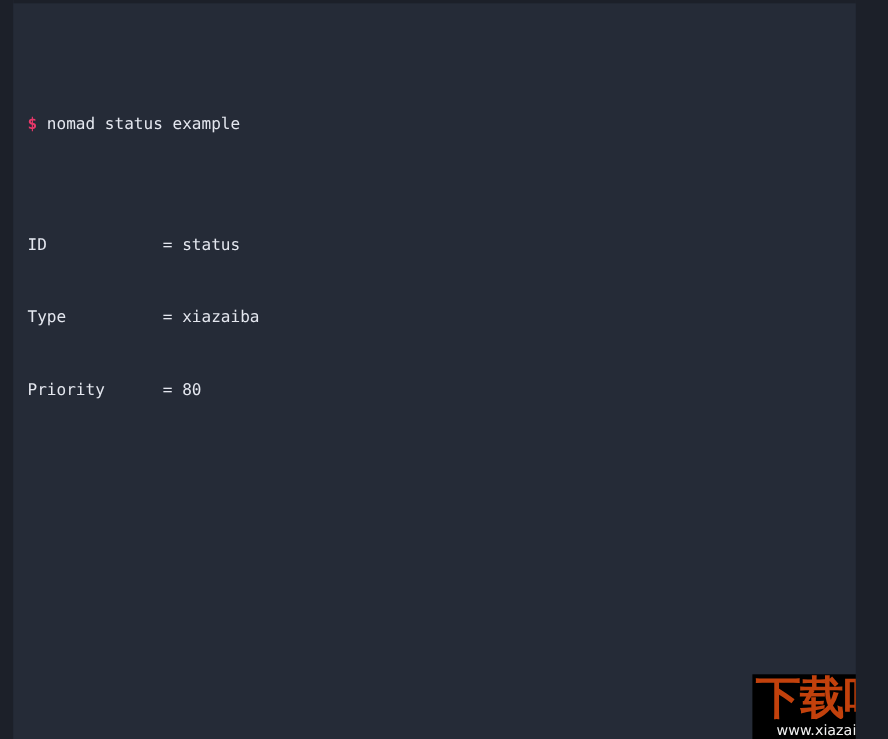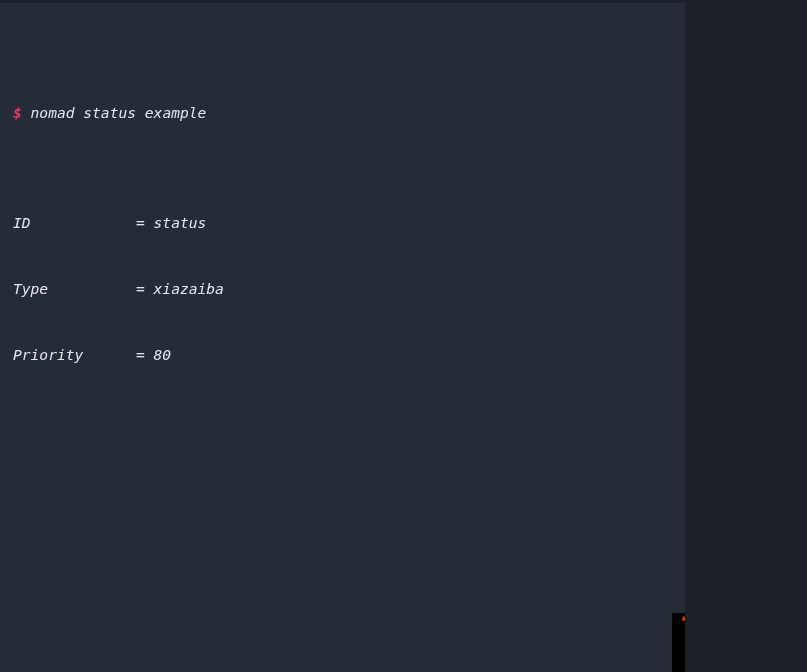--- a/index.html
+++ b/index.html
@@ -10,27 +10,26 @@
   body {
     width: 807px;
     height: 672px;
     overflow: hidden;
     position: relative;
     font-family: "DejaVu Sans Mono", "Liberation Mono", monospace;
   }
 
   #terminal {
     position: absolute;
-    left: 0;
+    left: 12px;
     top: 0;
-    width: 685px;
+    width: 766px;
     height: 672px;
     background: #252b37;
     overflow: hidden;
-    font-style: italic;
   }
 
   
   #top-strip {
     position: absolute;
     left: 0;
     top: 0;
     width: 807px;
     height: 3px;
     background: #1c2029;

